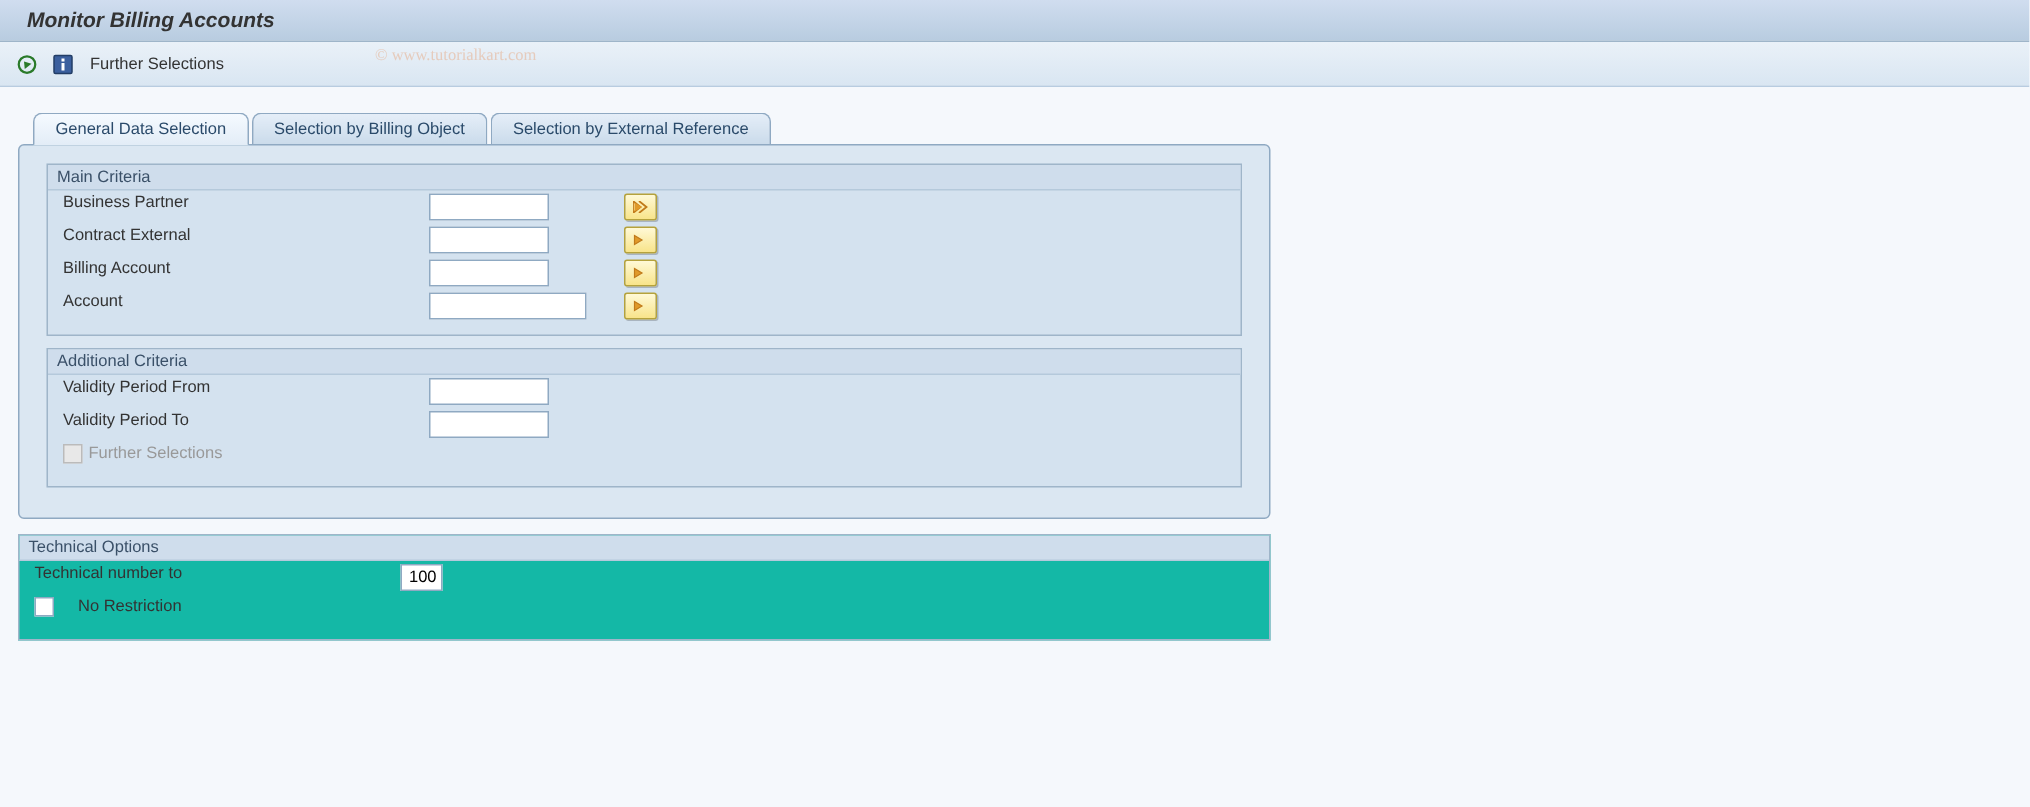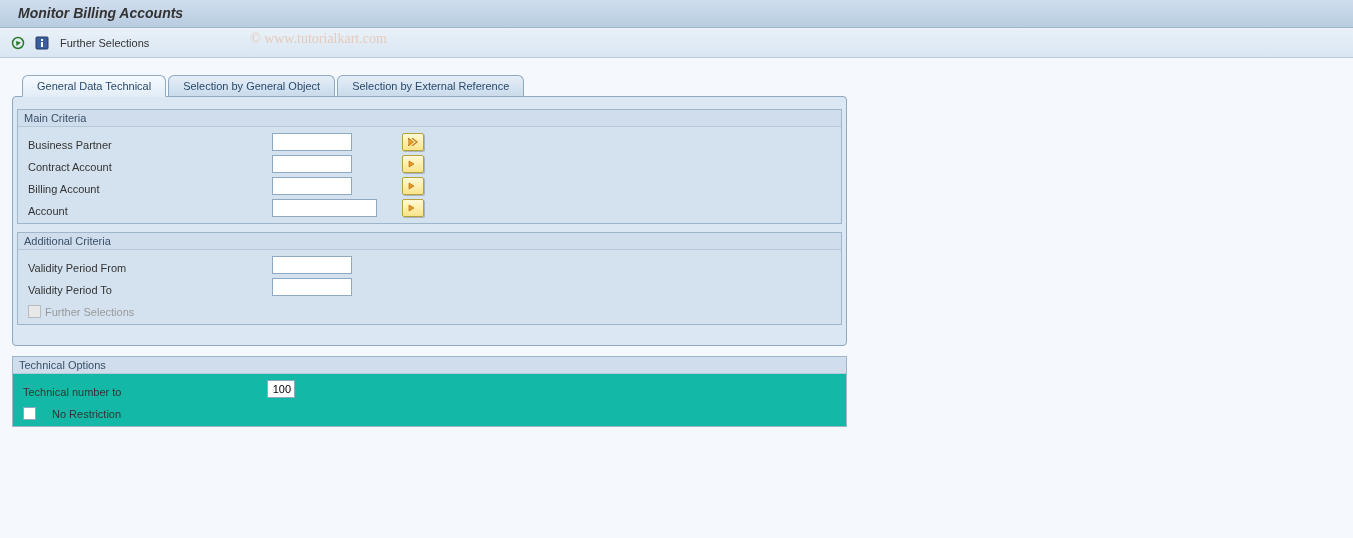--- a/index.html
+++ b/index.html
@@ -50,21 +50,21 @@
     .tb-text {
       font-size: 11px;
       color: #333;
       margin-left: 4px;
       cursor: pointer;
     }
     .watermark {
       position: absolute;
       left: 250px;
       top: 3px;
-      font-size: 14px;
+      font-size: 11px;
       color: rgba(230,180,150,0.6);
       font-family: Georgia, serif;
       pointer-events: none;
     }
     .content {
       padding: 16px 12px 12px 12px;
     }
     .tab-container {
       width: 835px;
     }
@@ -87,21 +87,21 @@
     }
     .tab.active {
       background: linear-gradient(to bottom, #f5faff 0%, #e3edf7 100%);
       border-bottom: 1px solid #e3edf7;
       z-index: 2;
     }
     .tab-body {
       border: 1px solid #8fa9c2;
       background: #dbe7f2;
       border-radius: 4px;
-      padding: 12px 4px;
+      padding: 12px 18px;
       position: relative;
     }
     .group {
       border: 1px solid #9fb5c9;
       background: #d4e2ef;
       margin-bottom: 8px;
       position: relative;
     }
     .group-title {
       position: relative;
@@ -110,21 +110,21 @@
       padding: 2px 6px;
       font-size: 11px;
       color: #3a5068;
       border-bottom: 1px solid #b5c9db;
     }
     .group-body {
       padding: 2px 0 6px 0;
     }
     .row {
       display: flex;
-      align-items: flex-end;
+      align-items: flex-start;
       height: 22px;
       padding: 0 4px;
     }
     .lbl {
       width: 250px;
       padding-left: 6px;
       font-size: 11px;
       color: #333;
     }
     .lbl.disabled {
@@ -195,41 +195,41 @@
       <rect x="6" y="6" width="2" height="5" fill="#fff"></rect>
     </svg>
   </div>
   <span class="tb-text">Further Selections</span>
   <span class="watermark">© www.tutorialkart.com</span>
 </div>
 
 <div class="content">
   <div class="tab-container">
     <div class="tabs">
-      <div class="tab active">General Data Technical</div>
-      <div class="tab">Selection by General Object</div>
+      <div class="tab active">General Data Selection</div>
+      <div class="tab">Selection by Billing Object</div>
       <div class="tab">Selection by External Reference</div>
     </div>
     <div class="tab-body">
 
       <div class="group">
         <div class="group-title">Main Criteria</div>
         <div class="group-body">
           <div class="row">
             <span class="lbl">Business Partner</span>
             <input class="inp inp-80" value="" style="">
             <div class="arrow-btn">
               <svg width="10" height="8" viewBox="0 0 10 8">
                   <path d="M0 0 L5 4 L0 8 Z M4 0 L9 4 L4 8" fill="none" stroke="#c07a1a" stroke-width="1.2"></path>
                   <path d="M1 1 L6 4 L1 7 Z" fill="#e09a2a"></path>
                 </svg>
             </div>
           </div>
           <div class="row">
-            <span class="lbl">Contract Account</span>
+            <span class="lbl">Contract External</span>
             <input class="inp inp-80" value="" style="">
             <div class="arrow-btn">
               <svg width="10" height="8" viewBox="0 0 10 8">
                   <path d="M1 1 L6 4 L1 7 Z" fill="#e09a2a" stroke="#c07a1a" stroke-width="0.8"></path>
                 </svg>
             </div>
           </div>
           <div class="row">
             <span class="lbl">Billing Account</span>
             <input class="inp inp-80" value="" style="">

